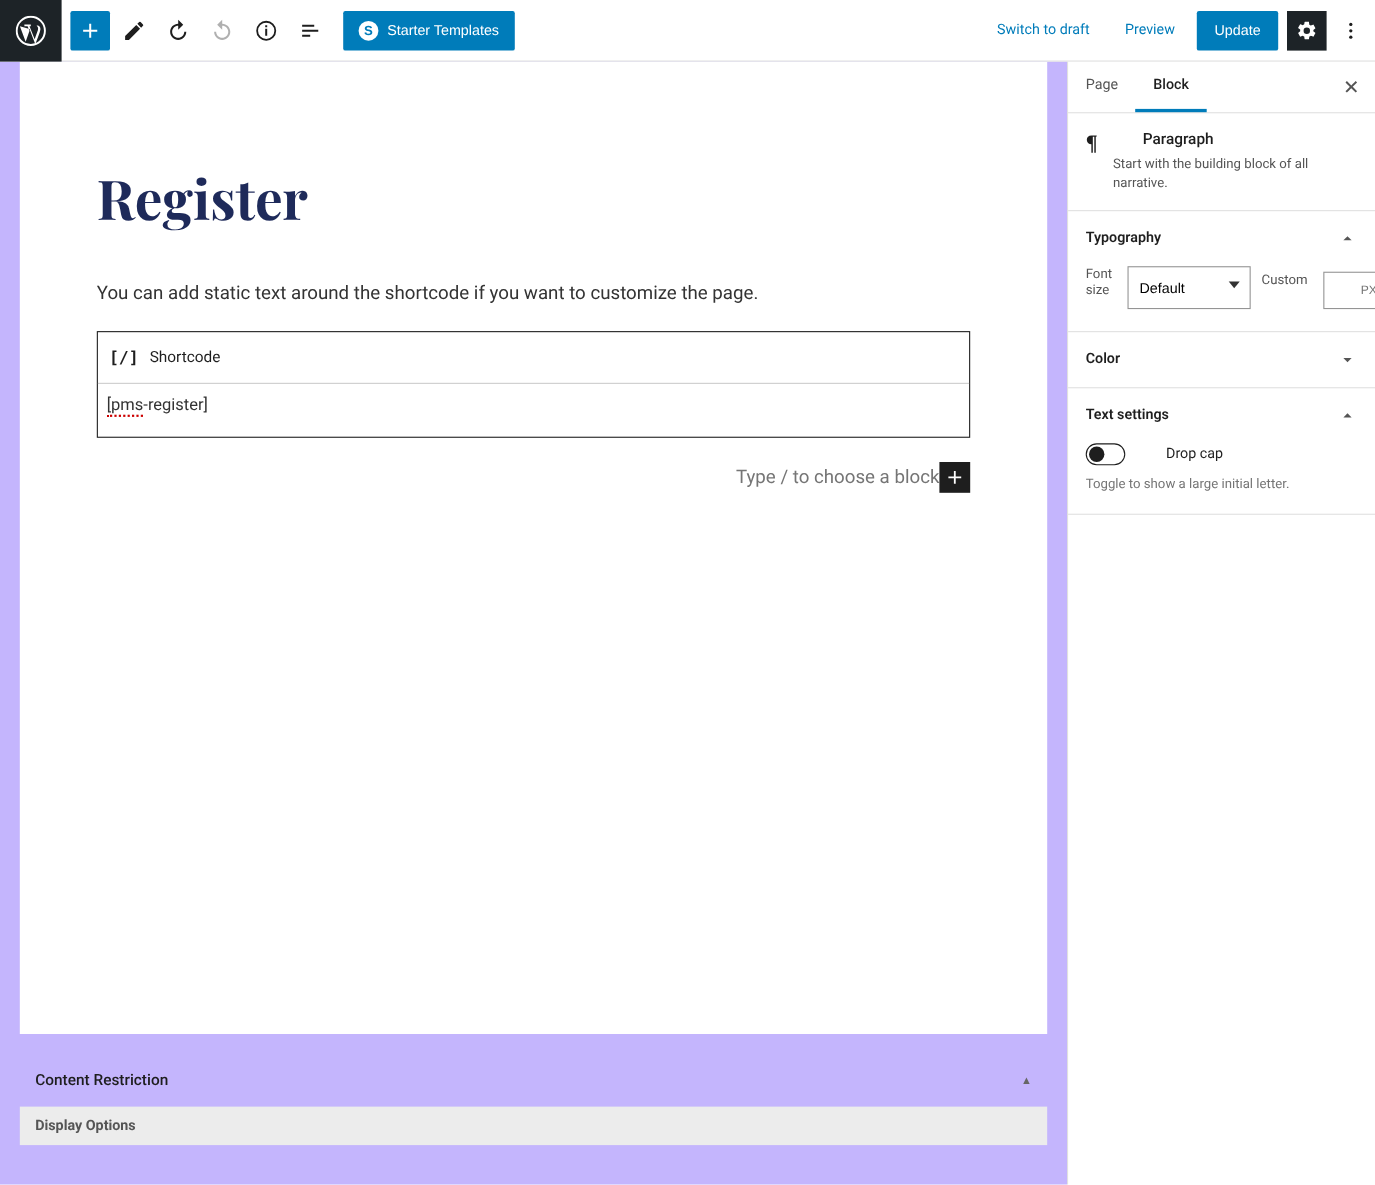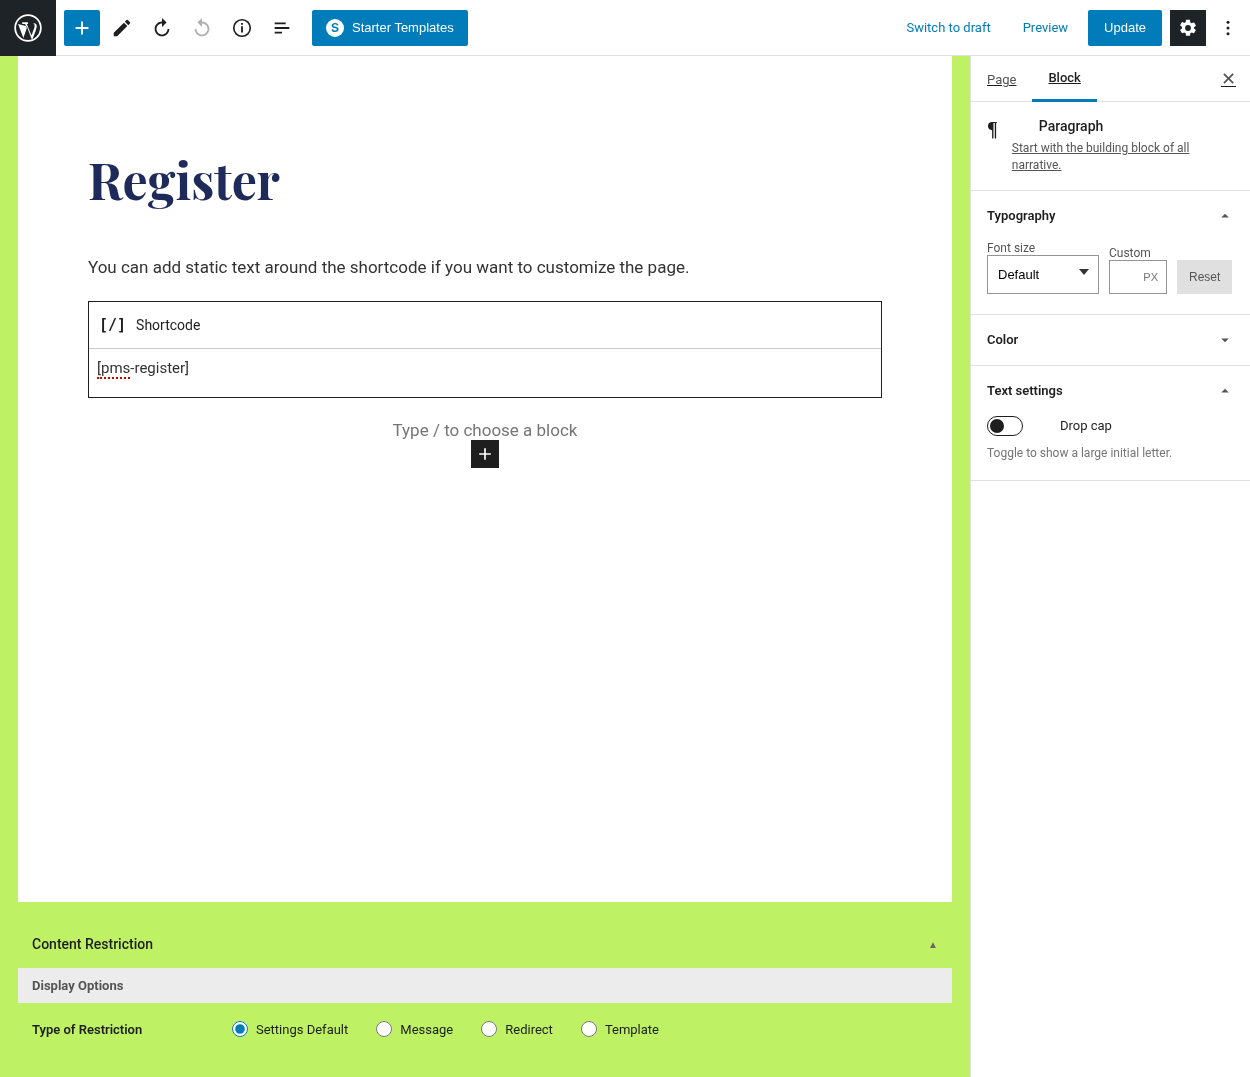--- a/index.html
+++ b/index.html
@@ -20,65 +20,65 @@
 .tb-right { margin-left: auto; display: flex; align-items: center; gap: 8px; padding-right: 8px; }
 .txt-link { color: #007cba; font-size: 13px; padding: 8px 12px; cursor: pointer; }
 .update-btn { background: #007cba; color: #fff; border: none; height: 36px; padding: 0 16px; border-radius: 2px; font-size: 13px; cursor: pointer; }
 .gear-btn { width: 36px; height: 36px; background: #1d2327; display: flex; align-items: center; justify-content: center; cursor: pointer; }
 .gear-btn svg { width: 20px; height: 20px; fill: #fff; }
 .more-btn { width: 28px; height: 36px; display: flex; align-items: center; justify-content: center; cursor: pointer; }
 .more-btn svg { width: 20px; height: 20px; fill: #1e1e1e; }
 
 
 .workspace { display: flex; height: calc(100% - 56px); }
-.editor-col { flex: 1; background: #bef264; display: flex; flex-direction: column; overflow: auto; }
+.editor-col { flex: 1; background: #c4b5fd; display: flex; flex-direction: column; overflow: auto; }
 .editor-page { background: #fff; margin: 0 18px 18px 18px; flex: 1; padding: 90px 70px 40px 70px; min-height: 740px; }
 .page-title { font-family: "Playfair Display", Georgia, serif; font-size: 50px; font-weight: 700; color: #1e2a5a; margin-bottom: 44px; }
 .page-para { font-size: 17px; color: #333; margin-bottom: 24px; }
 .shortcode-block { border: 1px solid #1e1e1e; margin-bottom: 22px; }
 .shortcode-head { display: flex; align-items: center; gap: 10px; padding: 14px 10px; border-bottom: 1px solid #ccc; }
 .shortcode-head .sc-icon { font-family: monospace; font-size: 15px; font-weight: 600; }
 .shortcode-head .sc-label { font-size: 14px; }
 .shortcode-body { padding: 10px 8px 20px 8px; }
 .shortcode-text { font-size: 15px; color: #333; }
 .sc-under { border-bottom: 2px dotted #c00; }
-.add-row { display: flex; align-items: center; justify-content: flex-end; flex-direction: column; }
+.add-row { display: flex; align-items: center; justify-content: flex-end; }
 .add-placeholder { color: #757575; font-size: 17px; }
 .add-sq { width: 28px; height: 28px; background: #1e1e1e; display: flex; align-items: center; justify-content: center; cursor: pointer; }
 .add-sq svg { width: 20px; height: 20px; fill: #fff; }
 
 
 .meta-section { margin: 0 18px; }
 .meta-head { display: flex; align-items: center; justify-content: space-between; padding: 16px 14px; font-size: 14px; font-weight: 500; }
 .meta-head .tri { font-size: 10px; color: #666; }
 .meta-sub { background: #ececec; padding: 10px 14px; font-size: 13px; color: #555; font-weight: bold; }
 .meta-grid { padding: 18px 14px; }
 .meta-row { display: flex; align-items: center; margin-bottom: 22px; }
 .meta-label { width: 200px; font-size: 13px; font-weight: 600; }
 .meta-opts { display: flex; gap: 28px; align-items: center; }
 .radio-opt, .check-opt { display: flex; align-items: center; gap: 8px; font-size: 13px; }
 .radio-opt input, .check-opt input { width: 16px; height: 16px; cursor: pointer; }
 .radio-opt input[type=radio] { accent-color: #007cba; }
 
 
 .sidebar { width: 280px; border-left: 1px solid #e0e0e0; display: flex; flex-direction: column; background: #fff; }
-.sb-tabs { display: flex; align-items: flex-end; border-bottom: 1px solid #e0e0e0; position: relative; text-decoration: underline; }
+.sb-tabs { display: flex; align-items: flex-start; border-bottom: 1px solid #e0e0e0; position: relative; }
 .sb-tab { padding: 14px 16px; font-size: 13px; cursor: pointer; color: #555; }
 .sb-tab.active { color: #1e1e1e; font-weight: 500; border-bottom: 3px solid #007cba; margin-bottom: -1px; }
 .sb-close { margin-left: auto; padding: 12px 14px; cursor: pointer; font-size: 18px; color: #555; }
 .sb-block-info { display: flex; gap: 14px; padding: 16px; border-bottom: 1px solid #e0e0e0; }
 .sb-block-info .pi-icon { font-size: 20px; font-family: Georgia, serif; font-weight: bold; }
 .sb-block-info .pi-txt .pi-title { font-size: 14px; font-weight: 500; margin-bottom: 6px; padding-left: 27px; }
-.sb-block-info .pi-txt .pi-desc { font-size: 12px; color: #555; line-height: 1.4; text-decoration: underline; }
+.sb-block-info .pi-txt .pi-desc { font-size: 12px; color: #555; line-height: 1.4; }
 .sb-panel { border-bottom: 1px solid #e0e0e0; }
 .sb-panel-head { display: flex; align-items: center; justify-content: space-between; padding: 16px; font-size: 13px; font-weight: 600; cursor: pointer; }
 .sb-panel-head svg { width: 18px; height: 18px; fill: #555; }
 .sb-panel-body { padding: 0 16px 20px 16px; }
 .sz-row { display: flex; gap: 10px; align-items: flex-end; }
-.sz-col { display: flex; flex-direction: column; gap: 0; }
+.sz-col { display: flex; gap: 14px; }
 .sz-label { font-size: 12px; color: #555; }
 .sz-select { height: 39px; border: 1px solid #949494; padding: 0 28px 0 10px; font-size: 13px; background: #fff; appearance: none; width: 112px; position: relative; }
 .sel-wrap { position: relative; }
 .sel-wrap::after { content: ""; position: absolute; right: 10px; top: 14px; border-left: 5px solid transparent; border-right: 5px solid transparent; border-top: 6px solid #333; pointer-events: none; }
 .sz-input { height: 34px; width: 58px; border: 1px solid #949494; padding: 0 8px; font-size: 11px; text-align: right; }
 .sz-reset { height: 34px; background: #e0e0e0; border: none; padding: 0 12px; font-size: 12px; color: #555; cursor: pointer; }
 .toggle-row { display: flex; align-items: center; gap: 12px; margin-bottom: 10px; }
 .toggle { width: 36px; height: 20px; border: 1px solid #1e1e1e; border-radius: 10px; position: relative; cursor: pointer; }
 .toggle::after { content: ""; position: absolute; width: 14px; height: 14px; background: #1e1e1e; border-radius: 50%; top: 2px; left: 2px; }
 .toggle-label { font-size: 13px; margin-left: 25px; }
@@ -175,41 +175,20 @@
       </div>
     </div>
 
     <div class="meta-section">
       <div class="meta-head">
         <span>Content Restriction</span>
         <span class="tri">▲</span>
       </div>
       <div class="meta-sub">Display Options</div>
       <div class="meta-grid">
-        <div class="meta-row">
-          <div class="meta-label">Type of Restriction</div>
-          <div class="meta-opts">
-            <label class="radio-opt">
-                <input type="radio" name="r" checked="" style="">
-                <span>Settings Default</span>
-              </label>
-            <label class="radio-opt">
-                <input type="radio" name="r" style="">
-                <span>Message</span>
-              </label>
-            <label class="radio-opt">
-                <input type="radio" name="r" style="">
-                <span>Redirect</span>
-              </label>
-            <label class="radio-opt">
-                <input type="radio" name="r" style="">
-                <span>Template</span>
-              </label>
-          </div>
-        </div>
       </div>
     </div>
   </div>
 
   <div class="sidebar">
     <div class="sb-tabs">
       <div class="sb-tab">Page</div>
       <div class="sb-tab active">Block</div>
       <div class="sb-close">✕</div>
     </div>

